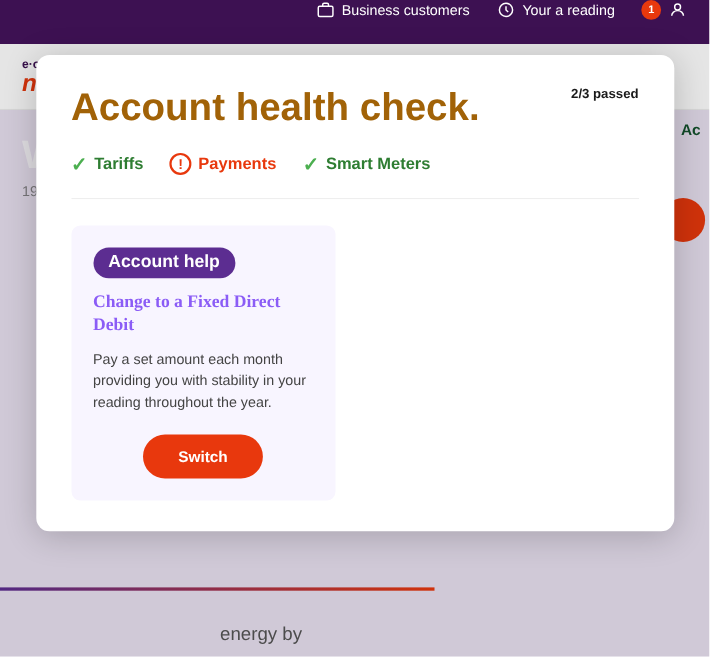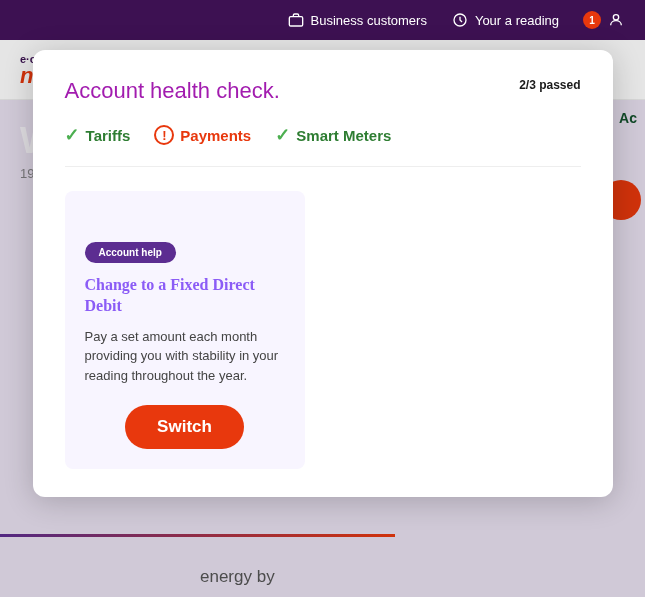--- a/index.html
+++ b/index.html
@@ -9,21 +9,21 @@
       height: 597px;
       overflow: hidden;
       position: relative;
     }
 
     
     .top-bar {
       background: #3d1152;
       height: 40px;
       display: flex;
-      align-items: center;
+      align-items: flex-start;
       justify-content: flex-end;
       padding: 0 20px;
       gap: 24px;
     }
     .top-bar-item {
       display: flex;
       align-items: center;
       gap: 6px;
       color: white;
       font-size: 13px;
@@ -150,23 +150,23 @@
     }
 
     .modal-header {
       display: flex;
       justify-content: space-between;
       align-items: flex-start;
       margin-bottom: 20px;
     }
 
     .modal-title {
-      font-size: 22px;
-      font-weight: 400;
-      color: #a21caf;
+      font-size: 35px;
+      font-weight: 700;
+      color: #a16207;
     }
 
     .modal-passed {
       font-size: 12px;
       font-weight: 700;
       color: #1a1a1a;
     }
 
     .modal-checks {
       display: flex;
@@ -214,27 +214,26 @@
     .card-section {
       background: #f8f5ff;
       border-radius: 8px;
       padding: 20px;
       width: 240px;
     }
 
     .card-tag {
       background: #5c2d91;
       color: white;
-      font-size: 10px;
+      font-size: 16px;
       font-weight: 600;
       padding: 5px 14px;
       border-radius: 20px;
       display: inline-block;
       margin-bottom: 12px;
-      margin-top: 31px;
     }
 
     .card-title {
       font-size: 16px;
       font-weight: 800;
       color: #8b5cf6;
       margin-bottom: 10px;
       line-height: 1.3;
       font-family: Liberation Serif, serif;
     }
@@ -245,21 +244,21 @@
       line-height: 1.5;
       margin-bottom: 20px;
     }
 
     .switch-btn {
       background: #e8380d;
       color: white;
       border: none;
       border-radius: 24px;
       padding: 12px 32px;
-      font-size: 17px;
+      font-size: 14px;
       font-weight: 700;
       cursor: pointer;
       display: block;
       margin: 0 auto;
     }
   </style>
 </head>
 <body>
 
 <div class="top-bar">

